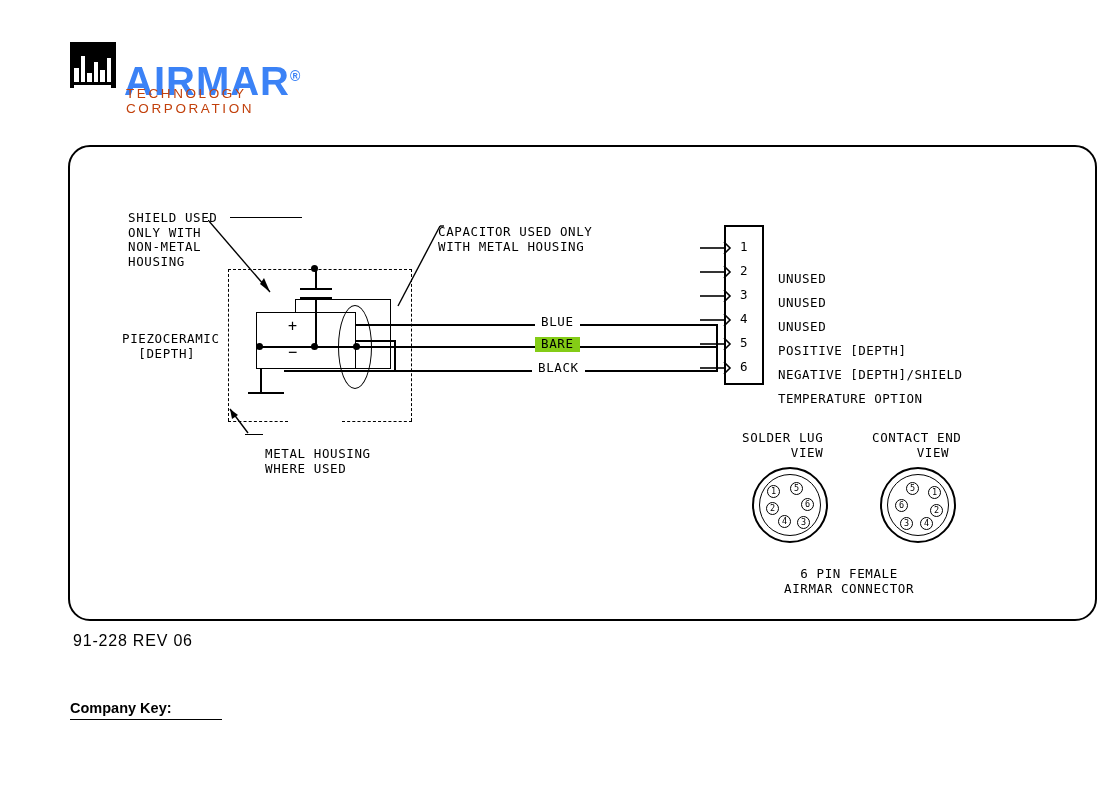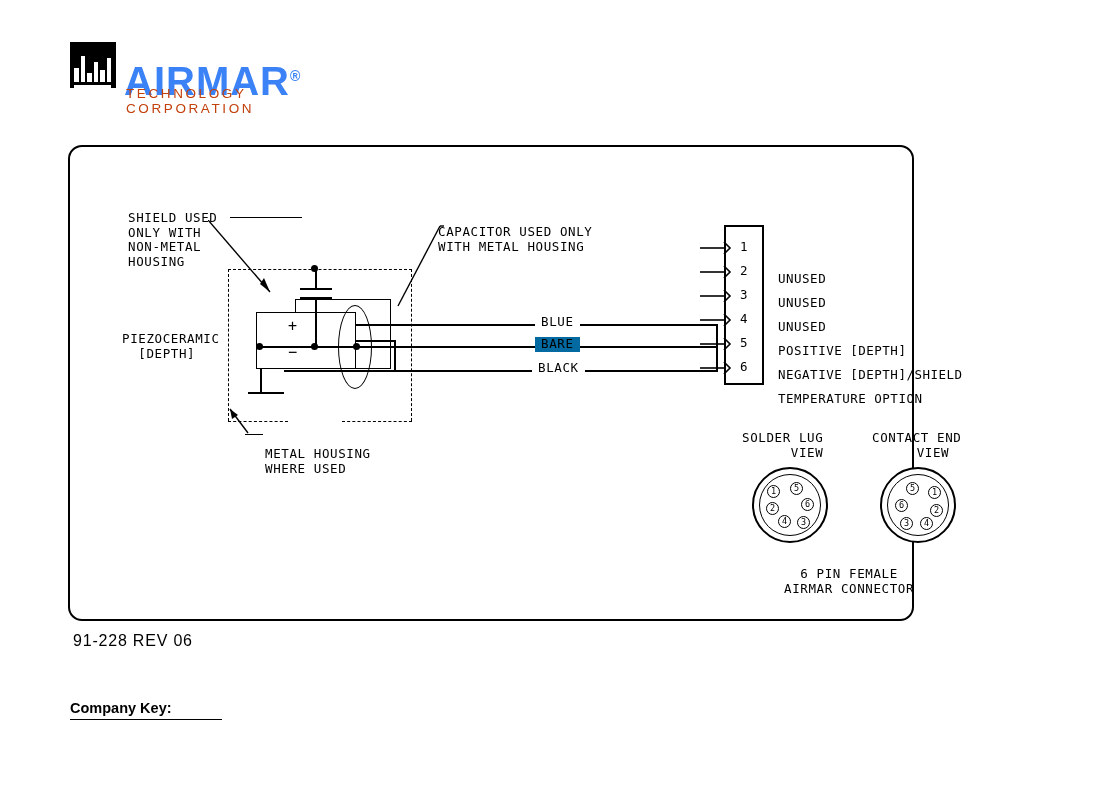--- a/index.html
+++ b/index.html
@@ -59,24 +59,24 @@
     font-family: "Liberation Sans", sans-serif;
     font-size: 13.5px;
     letter-spacing: 2.6px;
     color: #c2410c;
   }
 
   
   #diagram-panel {
     left: 68px;
     top: 145px;
-    width: 846px;
+    width: 1029px;
     height: 476px;
     border: 2px solid #000;
-    border-radius: 14px;
+    border-radius: 22px;
     box-sizing: border-box;
   }
 
   
   .lbl {
     font-family: "DejaVu Sans Mono", monospace;
     font-size: 12.5px;
     line-height: 14.5px;
     white-space: pre;
     letter-spacing: 0.6px;
@@ -269,21 +269,21 @@
   <div class="abs vline" style="left:245px; top:122px; height:20px;"></div>
   <div class="abs hline" style="left:230px; top:141px; width:32px;"></div>
   <div class="abs hline" style="left:230px; top:150px; width:32px;"></div>
   <div class="abs vline" style="left:245px; top:150px; height:50px;"></div>
   <div class="abs dot" style="left:241px; top:118px;"></div>
 
   <div class="abs hline" style="left:286px; top:177px; width:362px;"></div>
   <div class="abs lbl" style="left:465px; top:168px; background:#fff; padding:0 6px;">BLUE</div>
 
   <div class="abs hline" style="left:190px; top:199px; width:458px;"></div>
-  <div class="abs lbl" style="left:465px; top:190px; background:#0369a1; padding:0 6px;">BARE</div>
+  <div class="abs lbl" style="left:465px; top:190px; background:#84cc16; padding:0 6px;">BARE</div>
 
   <div class="abs hline" style="left:214px; top:223px; width:434px;"></div>
   <div class="abs lbl" style="left:462px; top:214px; background:#fff; padding:0 6px;">BLACK</div>
 
   <div class="abs dot" style="left:186px; top:196px;"></div>
   <div class="abs dot" style="left:241px; top:196px;"></div>
   <div class="abs dot" style="left:283px; top:196px;"></div>
 
   <div class="abs" style="left:268px; top:158px; width:32px; height:82px; border:1.8px solid #000; border-radius:50%;"></div>
 

